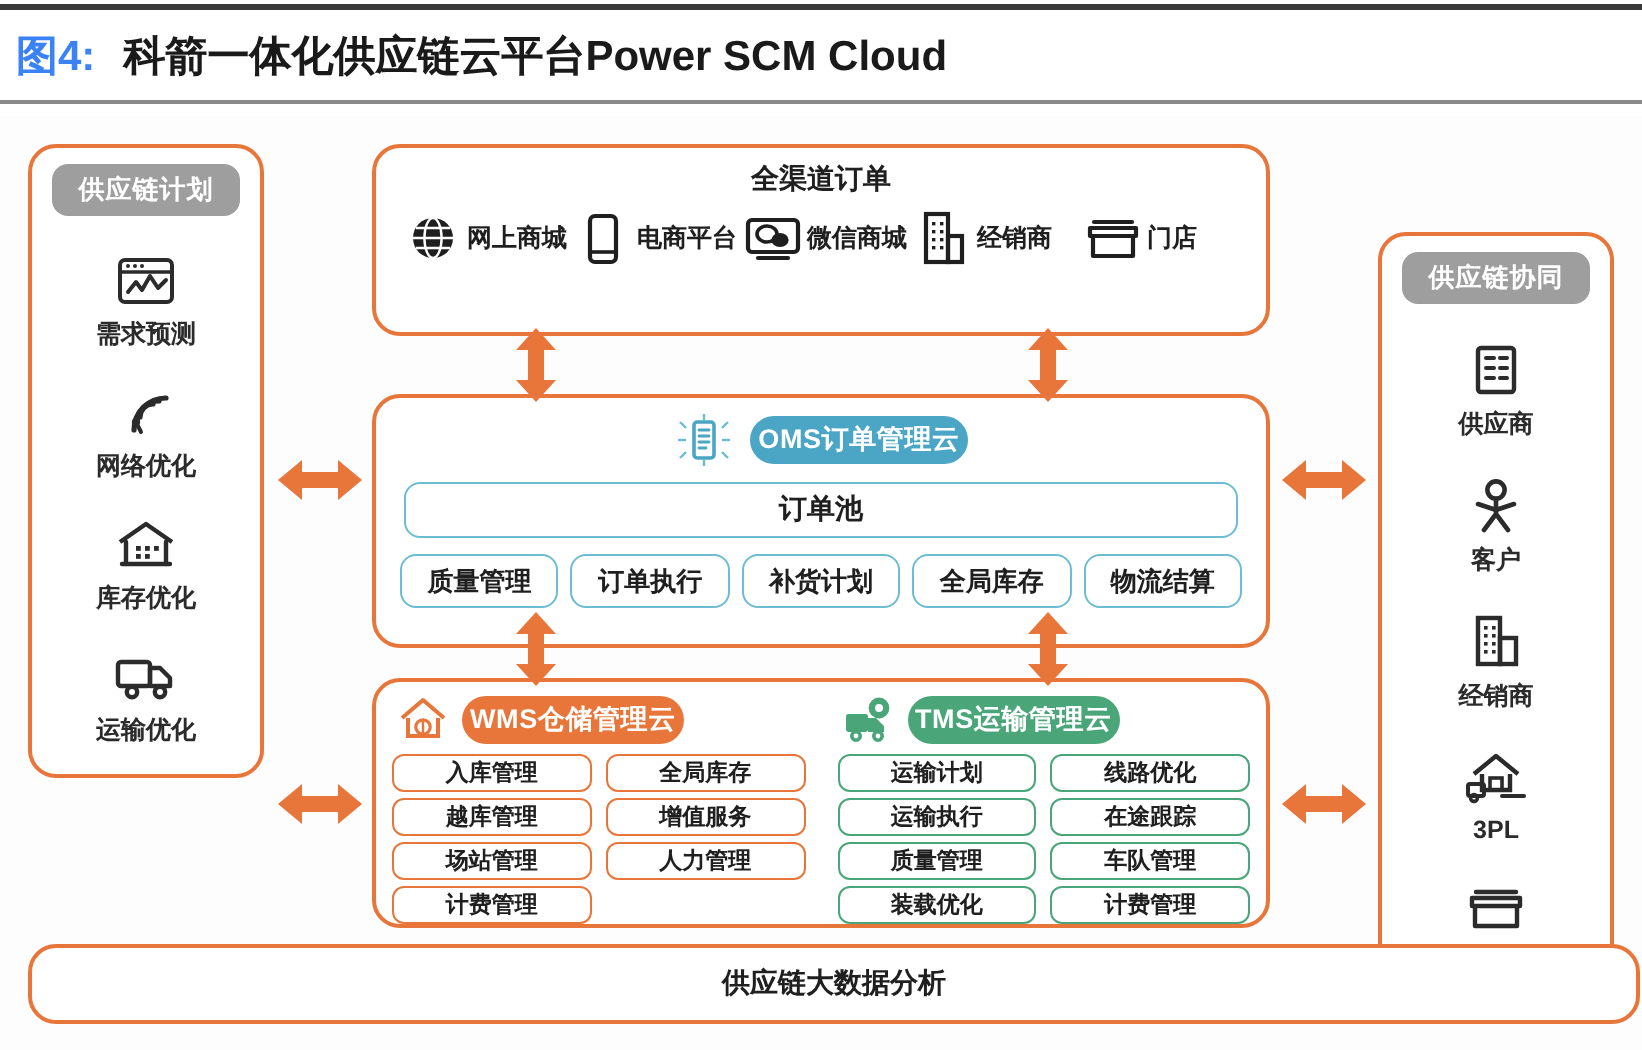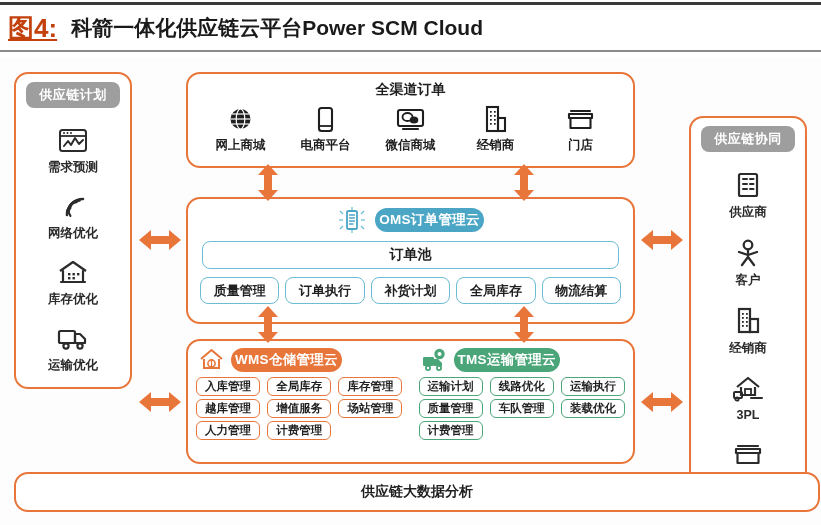--- a/index.html
+++ b/index.html
@@ -18,21 +18,21 @@
   }
   .title-rule-bottom {
     position: absolute; left: 0; top: 50px; width: 821px; height: 1.5px;
     background: #8a8a8a;
   }
   .title-bar {
     position: absolute; left: 8px; top: 10px; width: 800px; height: 36px;
     display: flex; align-items: center; gap: 14px;
   }
   .title-tag {
-    font-size: 26px; font-weight: bold; color: #c2410c; letter-spacing: 0px; text-decoration: underline;
+    font-size: 21px; font-weight: bold; color: #3b82f6; letter-spacing: 0px;
   }
   .title-text {
     font-size: 21px; font-weight: bold; color: #1a1a1a; letter-spacing: 0px;
   }
 
   
   .canvas {
     position: absolute; left: 0; top: 58px; width: 821px; height: 467px;
     background: #fdfdfd;
   }
@@ -81,21 +81,21 @@
   }
   .box-title {
     text-align: center; font-size: 14px; font-weight: bold;
     color: #1f1f1f; margin-top: 7px;
   }
   .channel-row {
     display: flex; justify-content: space-around; align-items: flex-end;
     margin-top: 5px; padding: 0 10px;
   }
   .channel {
-    display: flex; flex-direction: column; align-items: center; gap: 2px;
+    display: flex; flex-direction: row; align-items: center; gap: 2px;
     width: 80px;
   }
   .channel .ico { width: 31px; height: 31px; display:block; }
   .channel .lbl {
     font-size: 12.5px; font-weight: bold; color: #1f1f1f; white-space: nowrap;
   }
 
   
   #box-oms {
     left: 186px; top: 139px; width: 449px; height: 127px;
@@ -142,21 +142,21 @@
   .ops-half { flex: 1; padding: 6px 8px 6px 8px; position: relative; }
 
   .ops-head {
     display: flex; align-items: center; gap: 6px; height: 25px;
     padding-left: 2px;
   }
   .ops-head .ico { width: 27px; height: 27px; display:block; flex: 0 0 auto; }
 
   .ops-grid {
     margin-top: 5px;
-    display: grid; grid-template-columns: 1fr 1fr 1fr;
+    display: grid; grid-template-columns: 1fr 1fr;
     gap: 3px 7px;
   }
   .ops-cell {
     height: 19px; border-radius: 6px;
     display: flex; align-items: center; justify-content: center;
     font-size: 11.5px; font-weight: bold; color: #1f1f1f;
     background: #fff; white-space: nowrap;
   }
   .cell-wms { border: 1.5px solid #e8763a; }
   .cell-tms { border: 1.5px solid #4aa578; }
@@ -451,21 +451,20 @@
               <path d="M6 13 V22 H21 V13" fill="none" stroke="#e8763a" stroke-width="2"></path>
               <circle cx="13.5" cy="17.5" r="3.6" fill="none" stroke="#e8763a" stroke-width="1.6"></circle>
               <line x1="13.5" y1="14" x2="13.5" y2="21" stroke="#e8763a" stroke-width="1.2"></line>
             </svg>
           </span>
           <span class="badge badge-wms">WMS仓储管理云</span>
         </div>
         <div class="ops-grid">
           <div class="ops-cell cell-wms">入库管理</div>
           <div class="ops-cell cell-wms">全局库存</div>
-          <div class="ops-cell cell-wms">库存管理</div>
           <div class="ops-cell cell-wms">越库管理</div>
           <div class="ops-cell cell-wms">增值服务</div>
           <div class="ops-cell cell-wms">场站管理</div>
           <div class="ops-cell cell-wms">人力管理</div>
           <div class="ops-cell cell-wms">计费管理</div>
         </div>
       </div>
 
       <div class="ops-half">
         <div class="ops-head">
@@ -480,20 +479,21 @@
               </g>
               <circle cx="18.5" cy="8" r="2" fill="#ffffff"></circle>
             </svg>
           </span>
           <span class="badge badge-tms">TMS运输管理云</span>
         </div>
         <div class="ops-grid">
           <div class="ops-cell cell-tms">运输计划</div>
           <div class="ops-cell cell-tms">线路优化</div>
           <div class="ops-cell cell-tms">运输执行</div>
+          <div class="ops-cell cell-tms">在途跟踪</div>
           <div class="ops-cell cell-tms">质量管理</div>
           <div class="ops-cell cell-tms">车队管理</div>
           <div class="ops-cell cell-tms">装载优化</div>
           <div class="ops-cell cell-tms">计费管理</div>
         </div>
       </div>
     </div>
   </div>
 
   <div class="panel" id="box-bottom">

